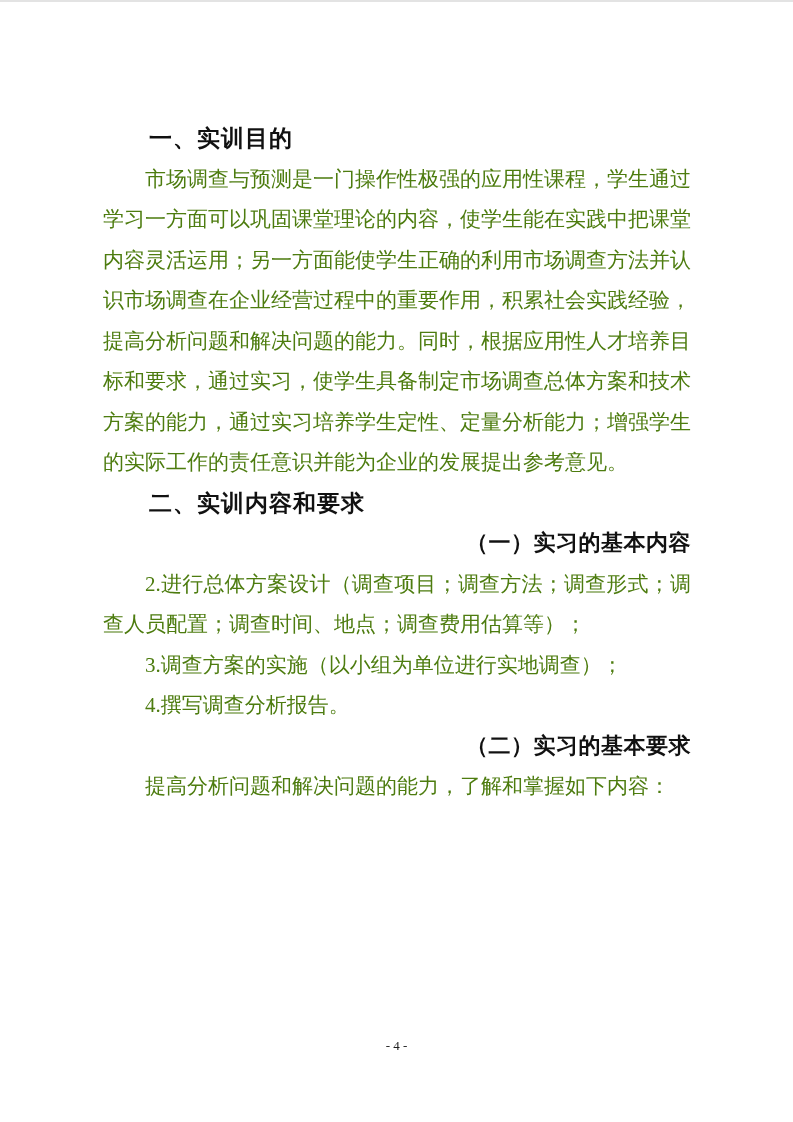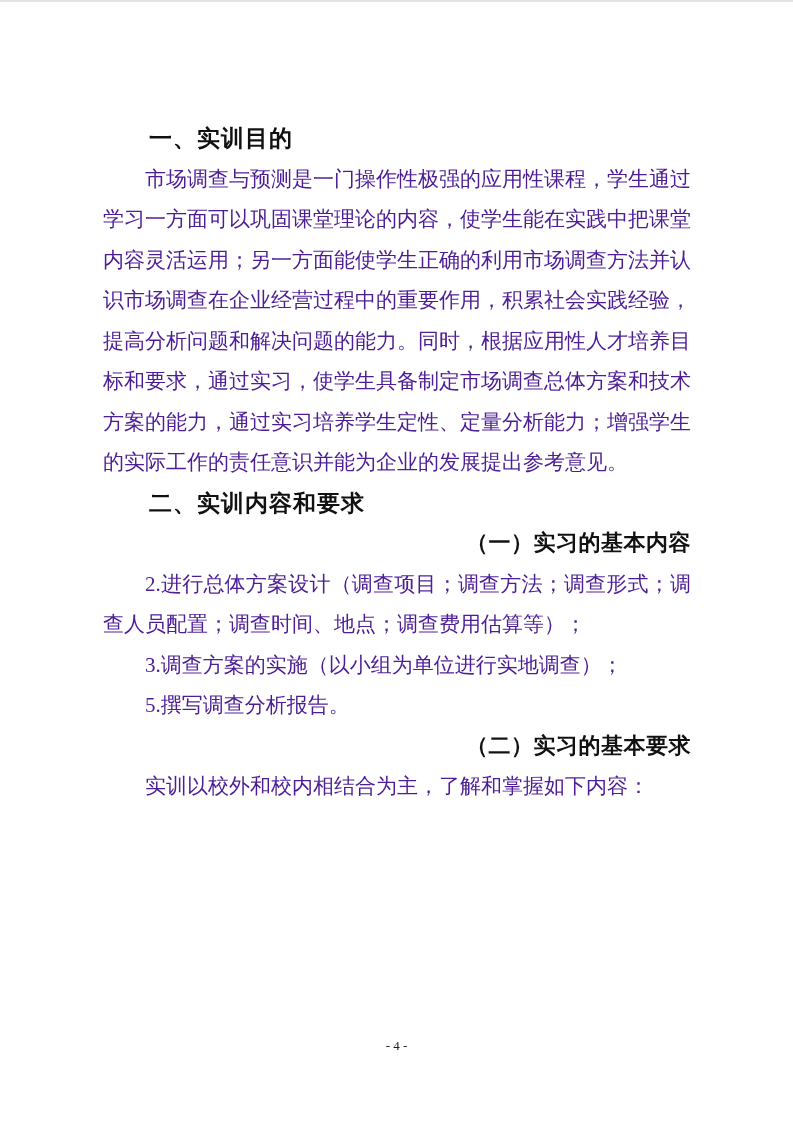--- a/index.html
+++ b/index.html
@@ -50,21 +50,21 @@
     letter-spacing: 0.5px;
     color: #111111;
     text-align: right;
   }
   .body-para {
     margin: 0;
     font-size: 21px;
     line-height: 40.5px;
     text-align: justify;
     text-indent: 2em;
-    color: #4c1d95;
+    color: #4d7c0f;
   }
   .footer {
     position: absolute;
     top: 1038px;
     left: 0;
     width: 100%;
     text-align: center;
     font-size: 13px;
     color: #1d1d1d;
     font-family: "Liberation Serif", "DejaVu Serif", serif;
@@ -84,21 +84,21 @@
     <h2 class="h-main">二、实训内容和要求</h2>
 
     <h3 class="h-sub">（一）实习的基本内容</h3>
 
 
     <p class="body-para">2.进行总体方案设计（调查项目；调查方法；调查形式；调查人员配置；调查时间、地点；调查费用估算等）；</p>
 
     <p class="body-para">3.调查方案的实施（以小组为单位进行实地调查）；</p>
 
 
-    <p class="body-para">5.撰写调查分析报告。</p>
+    <p class="body-para">4.撰写调查分析报告。</p>
 
     <h3 class="h-sub">（二）实习的基本要求</h3>
 
-    <p class="body-para">实训以校外和校内相结合为主，了解和掌握如下内容：</p>
+    <p class="body-para">提高分析问题和解决问题的能力，了解和掌握如下内容：</p>
   </div>
 
   <div class="footer">- 4 -</div>
 </div>
 
 </body></html>

